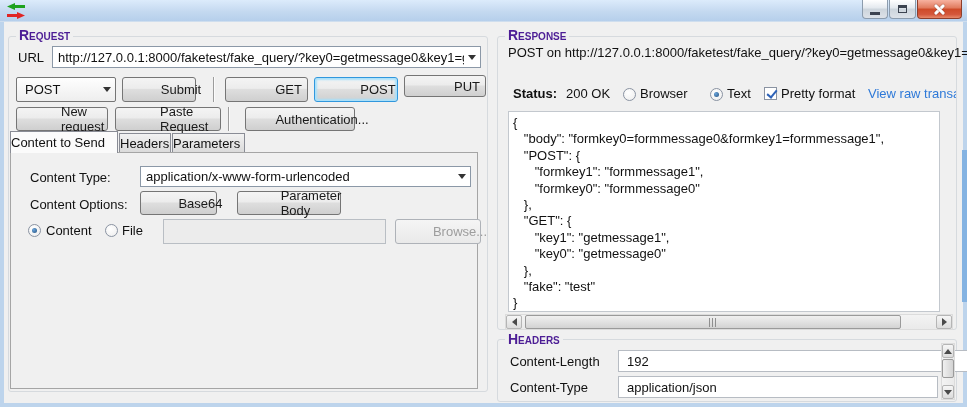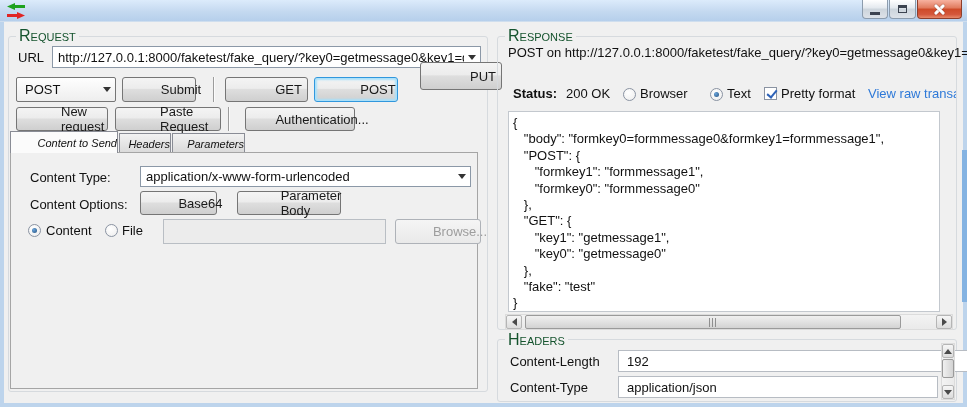--- a/index.html
+++ b/index.html
@@ -29,42 +29,42 @@
   .glyph-min { width:10px; height:3px; background:#3c4350; margin-top:8px; }
   .glyph-max { width:9px; height:8px; border:1px solid #3c4350; border-top:3px solid #3c4350; background:transparent; }
   .glyph-close { position:relative; width:13px; height:13px; }
   .glyph-close::before,.glyph-close::after { content:''; position:absolute; left:5px; top:0;
     width:3px; height:13px; background:#fff; border-radius:1px; box-shadow:0 0 1px #6e2413; }
   .glyph-close::before { transform:rotate(45deg); }
   .glyph-close::after  { transform:rotate(-45deg); }
 
   
   .groupbox { border:1px solid #d6dade; border-radius:3px; }
-  .grouplabel { font-weight:normal; font-variant:small-caps; font-size:16px;
-    background:#f0f0f0; padding:0 3px; line-height:15px; color:#14532d; }
+  .grouplabel { font-weight:bold; font-variant:small-caps; font-size:14px;
+    background:#f0f0f0; padding:0 3px; line-height:15px; color:#4c1d95; }
 
   
   .btn { display:flex; align-items:center; justify-content:center;
     background:linear-gradient(to bottom,#f4f4f4 0%,#ececec 45%,#dedede 50%,#cfcfcf 100%);
     border:1px solid #757575; border-radius:3px; font-size:13px; color:#1a1a1a;padding-left:44px; }
   .btn-focus { border:1px solid #3097dd; box-shadow:inset 0 0 2px 2px #a8e0fa; }
   .btn-disabled { color:#9d9d9d; border-color:#aeb2b8;
     background:linear-gradient(to bottom,#f5f5f5,#e9e9e9); }
 
   
   .combo { display:flex; align-items:center; border:1px solid #8b98a7; background:#fff; }
   .combo-btnface { background:linear-gradient(to bottom,#fefefe,#eeeeee); border-color:#757575; border-radius:2px; }
   .combo .combo-txt { flex:1; overflow:hidden; white-space:nowrap; padding-left:5px; font-size:13px; }
   .combo .combo-arrow { width:16px; display:flex; align-items:center; justify-content:center; }
   .tri-down { width:0; height:0; border-left:4px solid transparent; border-right:4px solid transparent; border-top:5px solid #333; }
 
   
-  .tab { display:flex; align-items:center; justify-content:flex-end; font-size:11px;
+  .tab { display:flex; align-items:center; justify-content:flex-start; font-size:13px;
     border:1px solid #898c95; border-bottom:none;
-    background:linear-gradient(to bottom,#f2f2f2,#d9d9d9);font-style:italic; }
+    background:linear-gradient(to bottom,#f2f2f2,#d9d9d9); }
   .tab-active { background:#fbfbfb; z-index:3; }
   .tabpanel { border:1px solid #a5a5a5; background:#f0f0f0; z-index:1; }
 
   
   .lbl { font-size:13px; color:#111; white-space:nowrap; }
   .bold { font-weight:bold; }
   .radio { width:13px; height:13px; border-radius:50%; border:1px solid #8a93a2;
     background:radial-gradient(circle at 40% 35%,#ffffff 0%,#ececec 100%); }
   .radio-on::after { content:''; position:absolute; left:3px; top:3px; width:5px; height:5px;
     border-radius:50%; background:radial-gradient(circle at 35% 35%,#6aa5dc,#25517e); }
@@ -142,21 +142,21 @@
   <div class="abs btn" style="left:122px;top:77px;width:74px;height:25px;">
       <span>Submit</span>
     </div>
   <div class="abs vsep" style="left:213px;top:77px;height:25px;"></div>
   <div class="abs btn" style="left:225px;top:77px;width:83px;height:25px;">
       <span>GET</span>
     </div>
   <div class="abs btn btn-focus" style="left:314px;top:77px;width:84px;height:25px;">
       <span>POST</span>
     </div>
-  <div class="abs btn" style="left:404px;top:62px;width:82px;height:28px;margin-left:16px;">
+  <div class="abs btn" style="left:404px;top:75px;width:82px;height:22px;">
       <span>PUT</span>
     </div>
 
   <div class="abs btn" style="left:16px;top:107px;width:92px;height:24px;">
       <span>New request</span>
     </div>
   <div class="abs btn" style="left:115px;top:107px;width:106px;height:24px;">
       <span>Paste Request</span>
     </div>
   <div class="abs vsep" style="left:228px;top:107px;height:24px;"></div>

